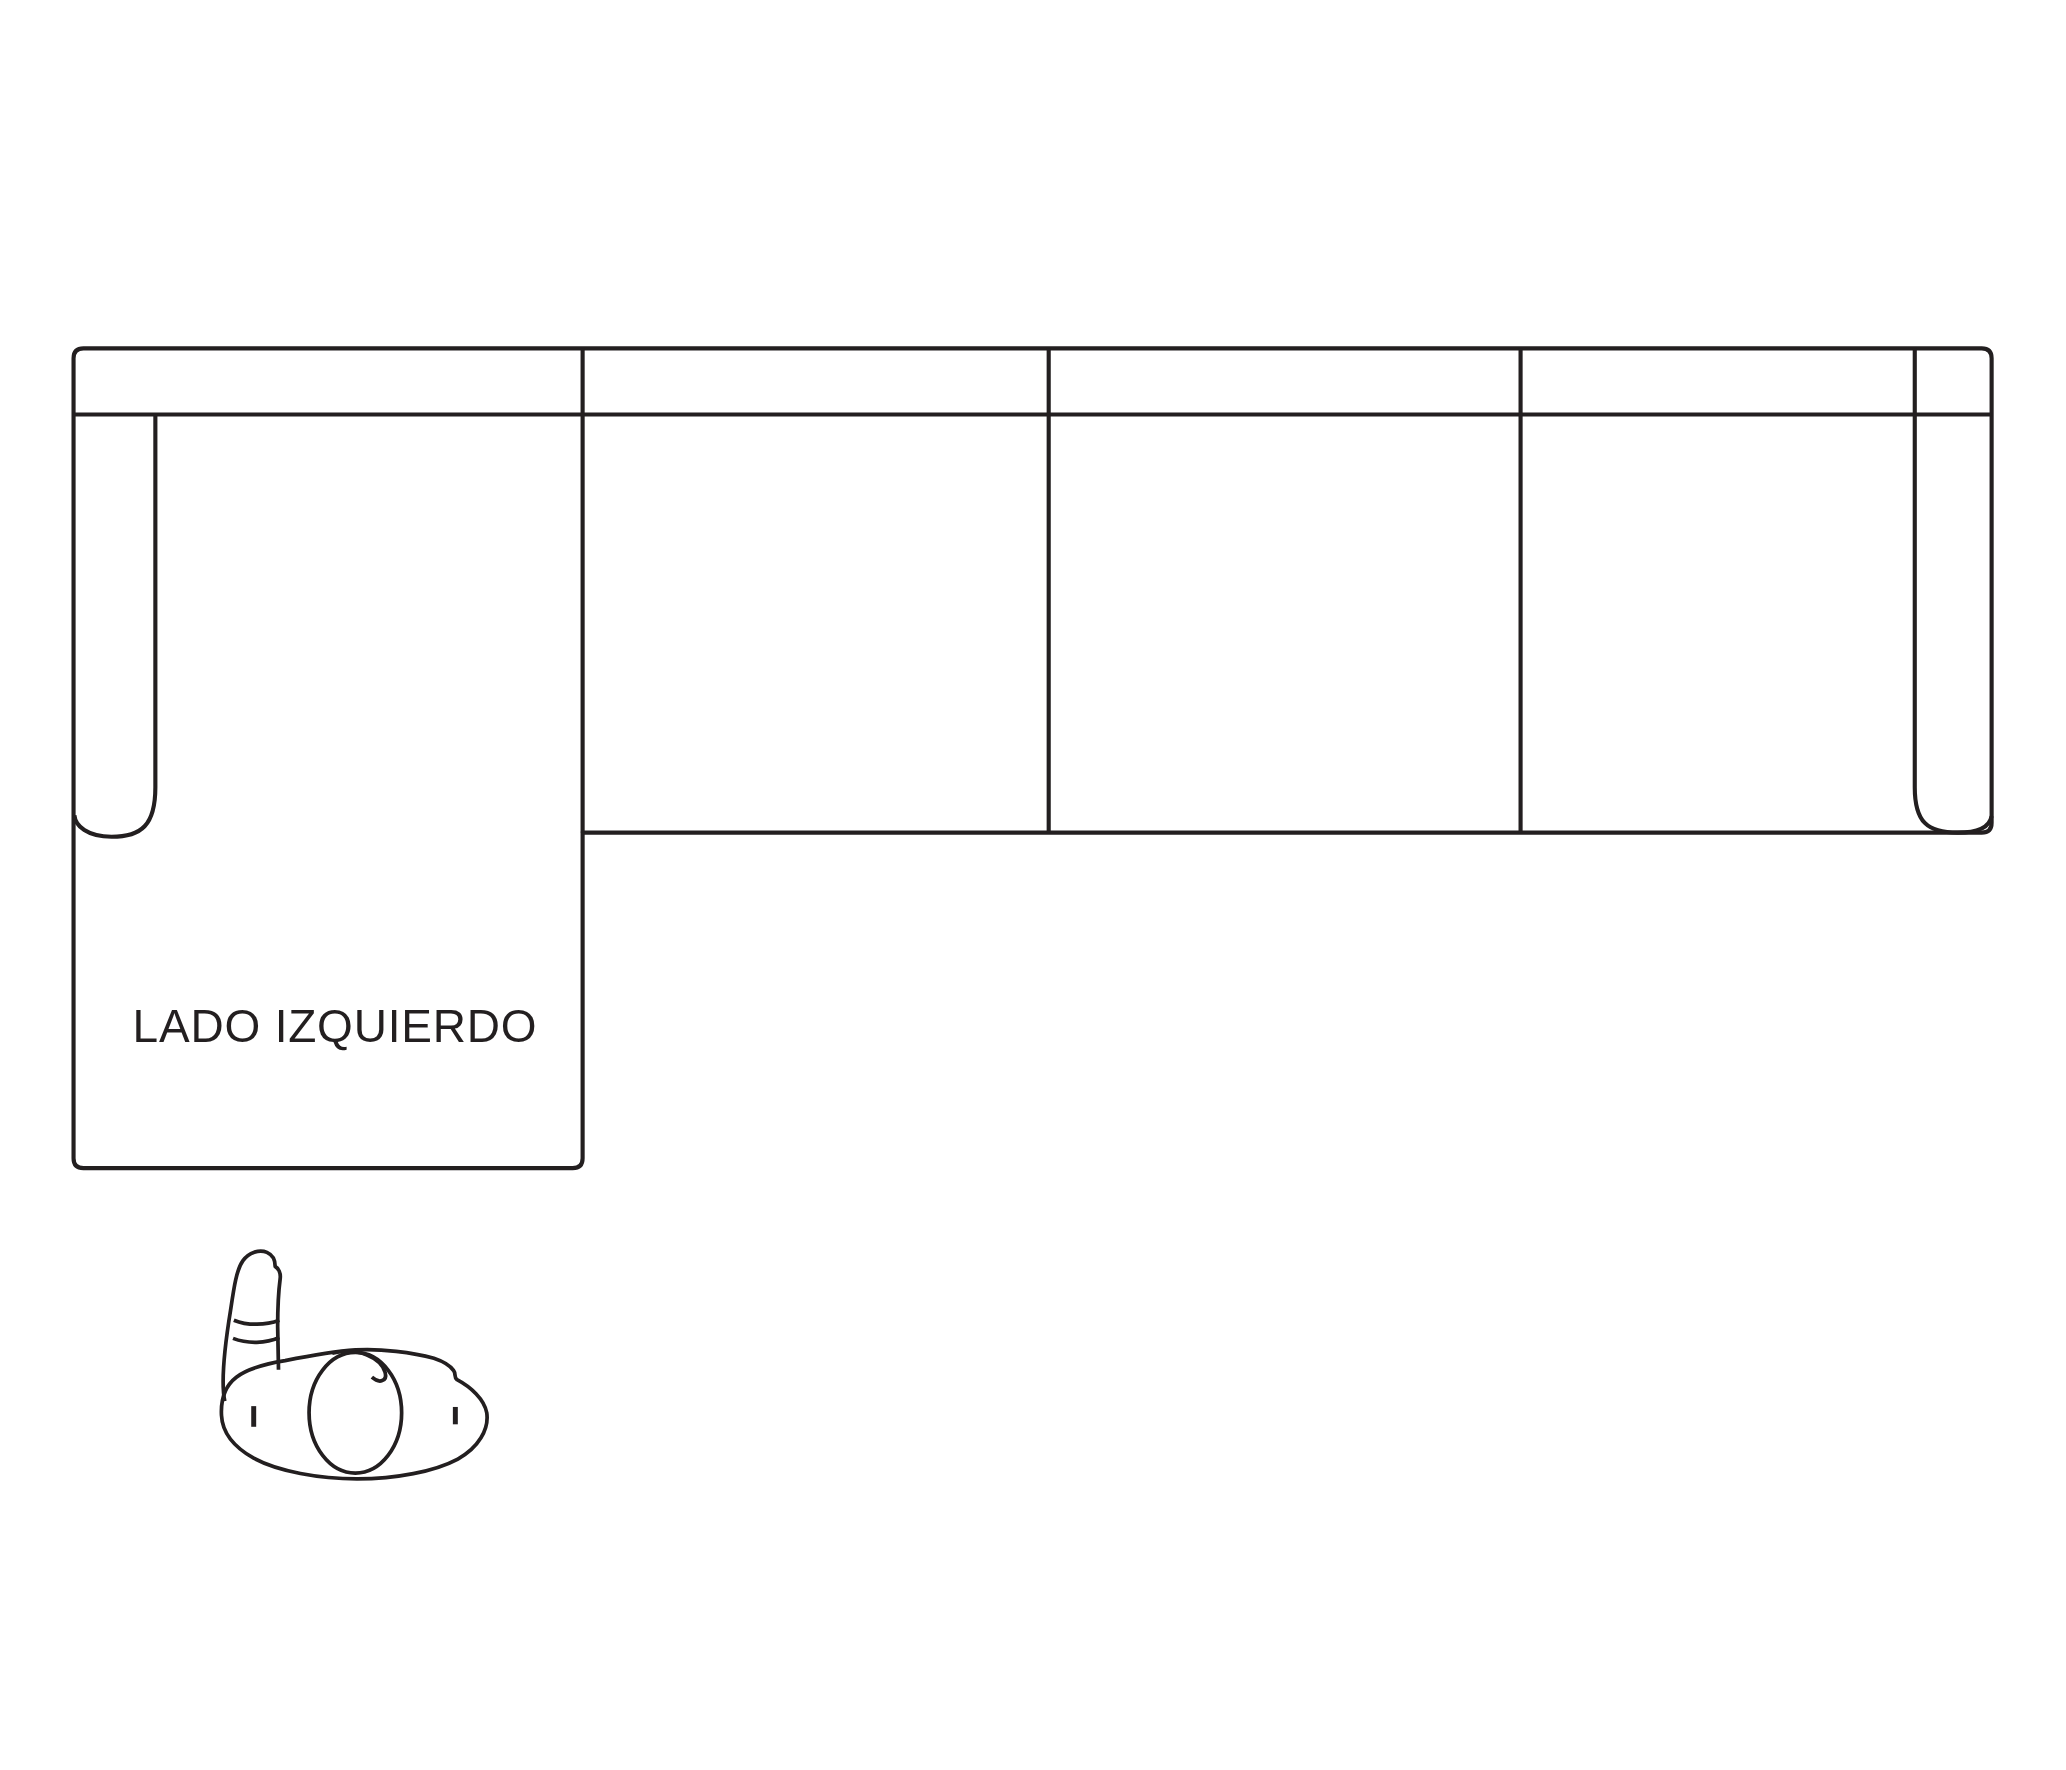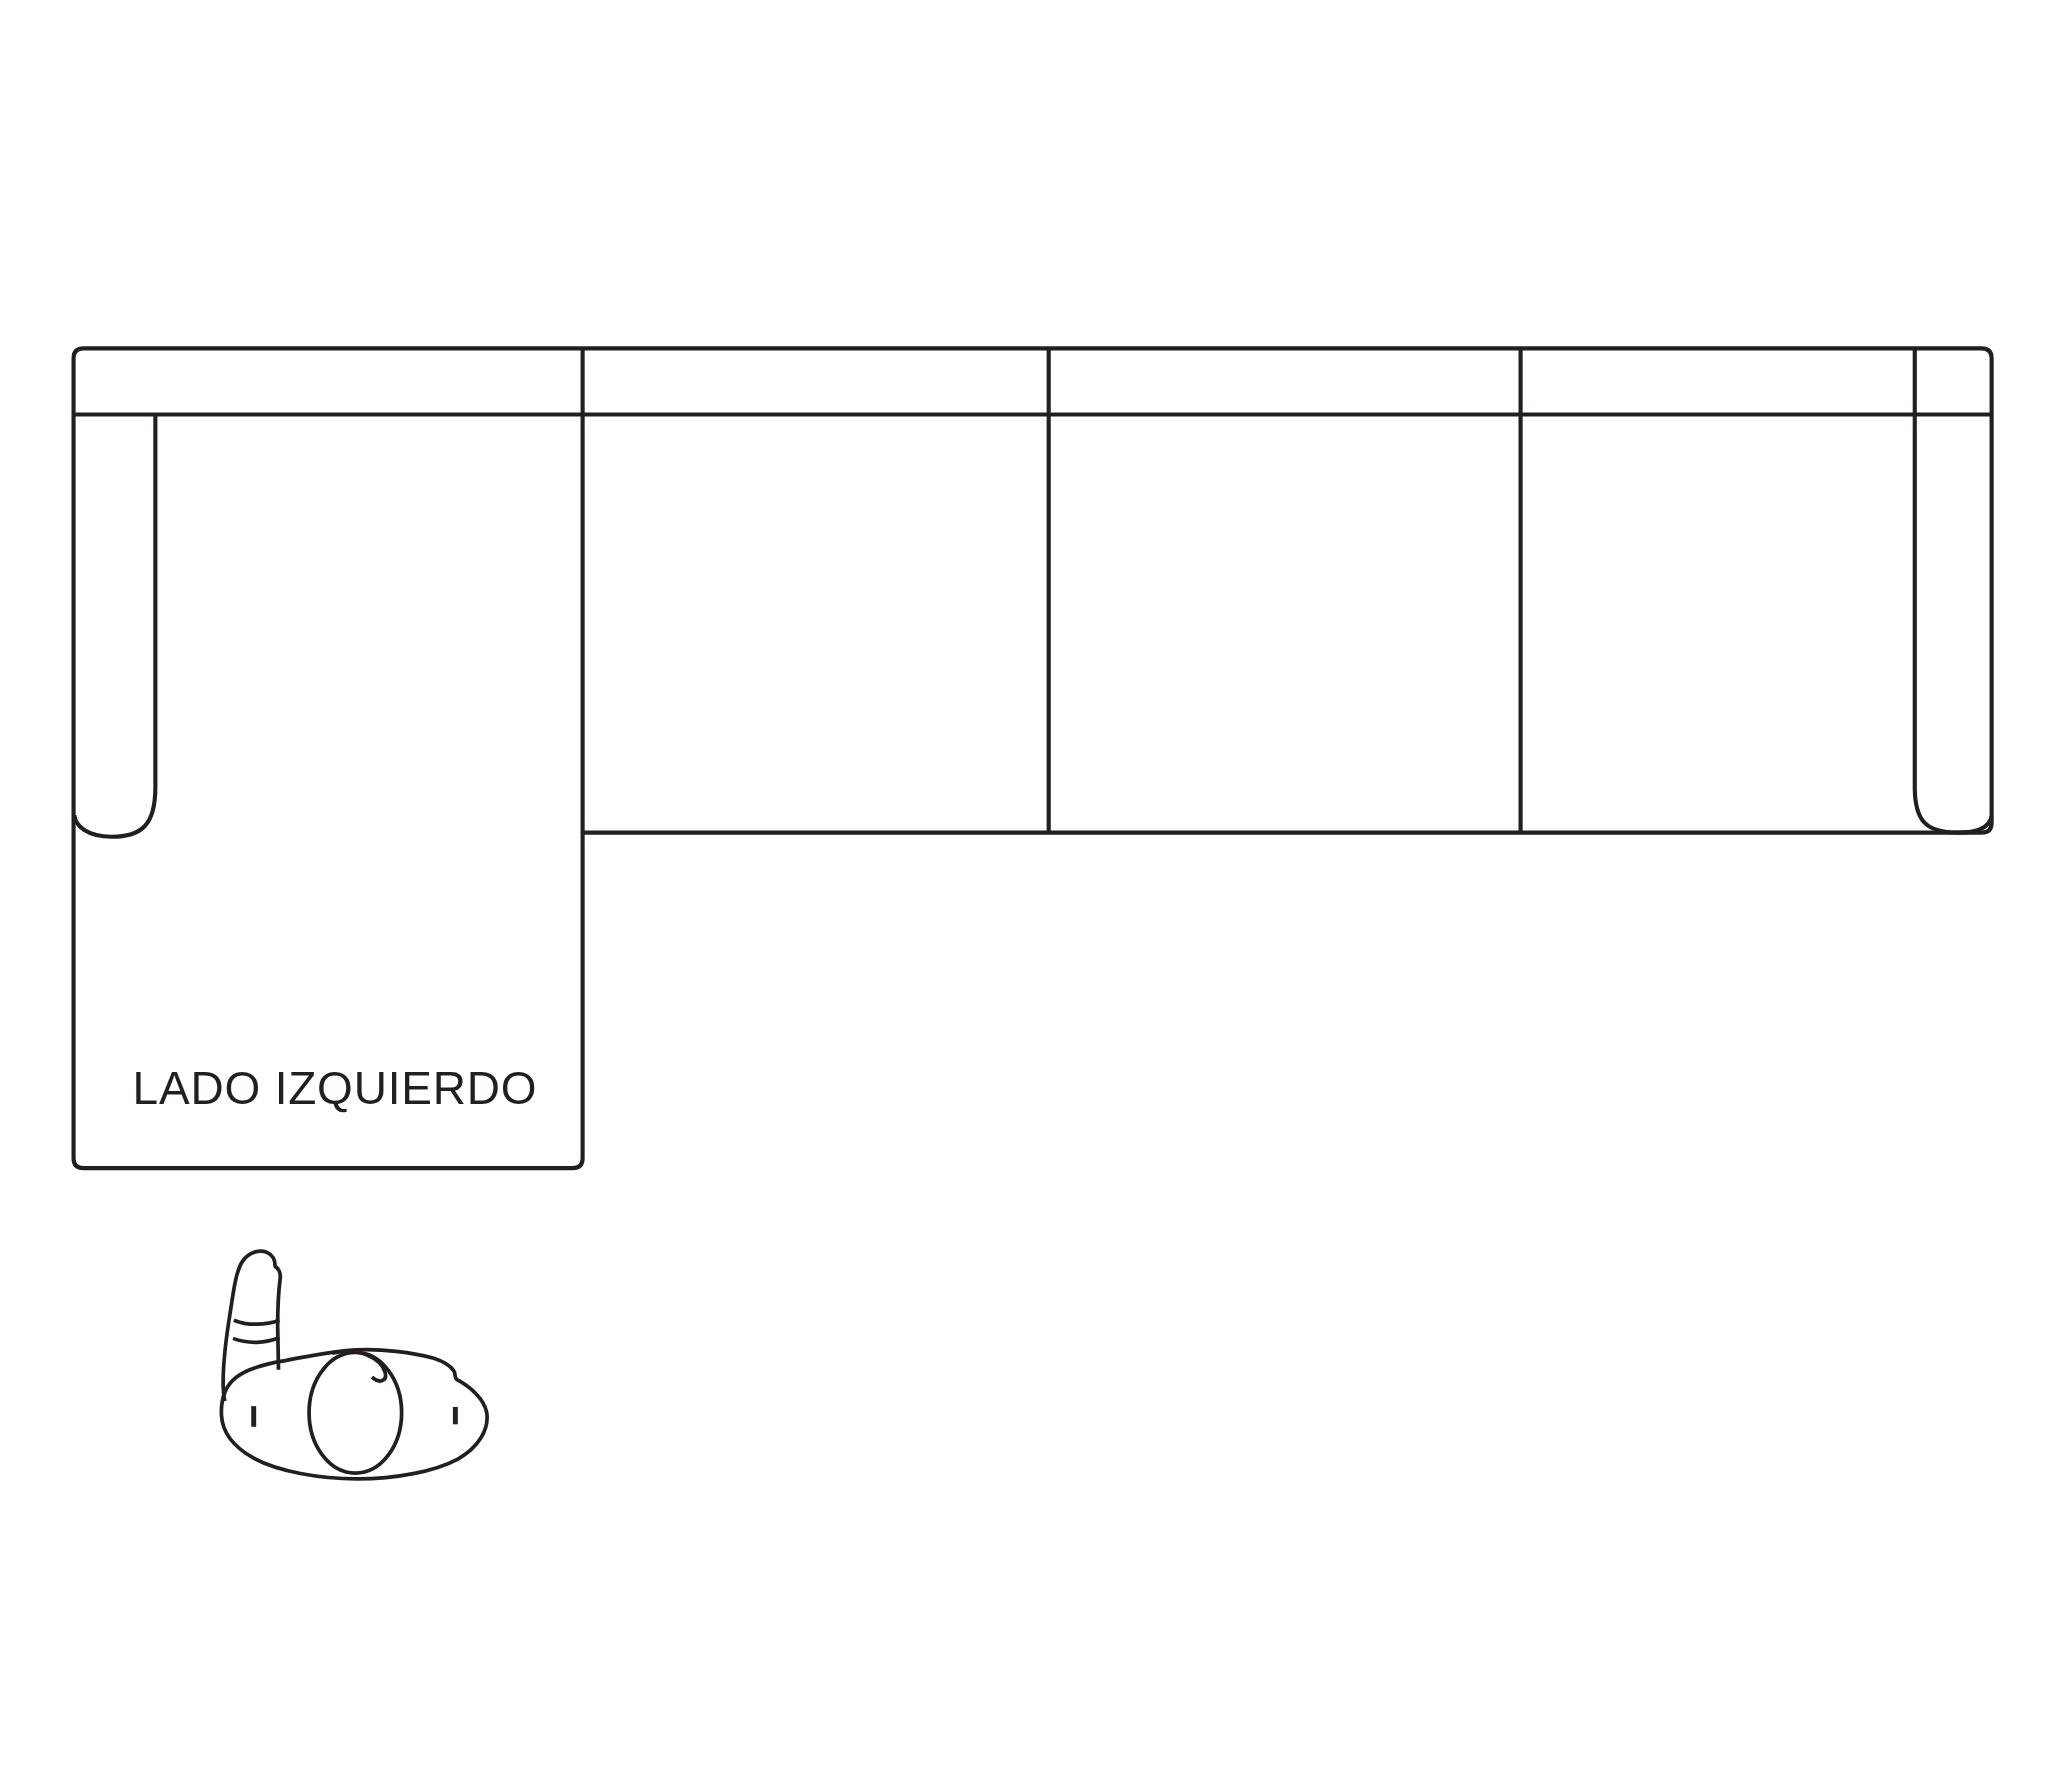--- a/index.html
+++ b/index.html
@@ -28,21 +28,21 @@
     fill: none;
     stroke: var(--line, #231f20);
     stroke-linejoin: round;
   }
   .sofa-stroke   { stroke-width: 5px; }
   .figure-stroke { stroke-width: 4.5px; }
   .tick-stroke   { stroke-width: 6px; stroke-linecap: butt; }
   .chaise-label {
     position: absolute;
     left: 335px;
-    top: 1063px;
+    top: 1001px;
     transform: translateX(-50%);
     font-size: 46px;
     line-height: 50px;
     letter-spacing: 0.8px;
     white-space: nowrap;
     color: var(--line, #231f20);
     font-family: "Liberation Sans", sans-serif;
     font-weight: 400;
   }
 </style>

